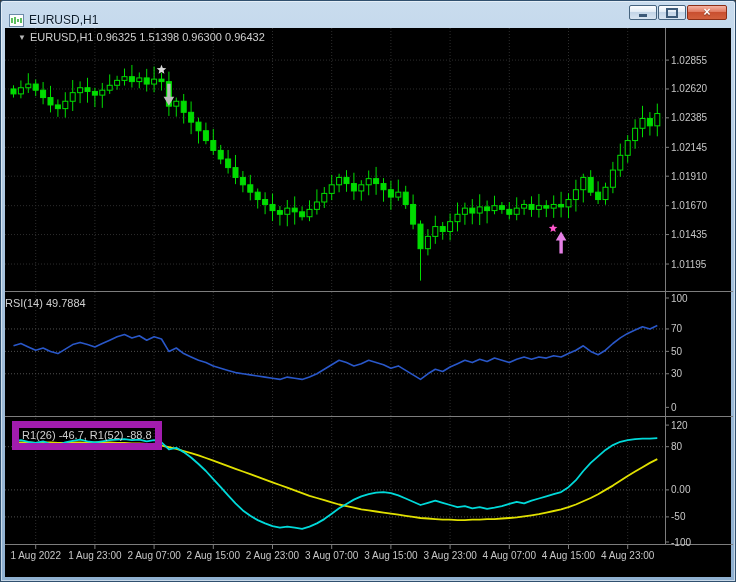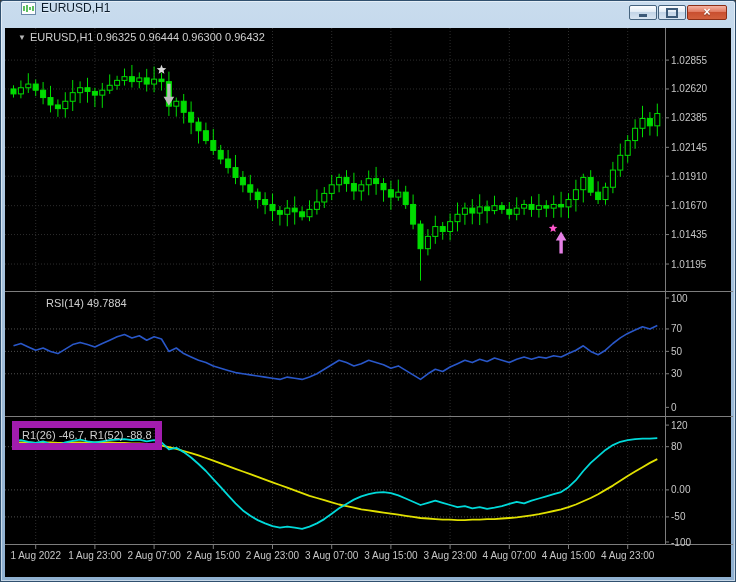--- a/index.html
+++ b/index.html
@@ -1,37 +1,37 @@
 <!DOCTYPE html>
 <html><head>
 <meta charset="utf-8">
 <style>
   html,body{margin:0;padding:0;width:736px;height:582px;overflow:hidden;background:#3a3a3a;
             font-family:"Liberation Sans",sans-serif;}
   #win{position:absolute;inset:0;background:linear-gradient(180deg,#c9dcee 0%,#aac5df 40%,#8fb0d0 100%);
        border:1px solid #30506f;border-radius:3px 3px 0 0;box-sizing:border-box;
        box-shadow:inset 0 0 0 1px rgba(255,255,255,.5);}
-  .titlebar{position:absolute;top:0;left:0;right:0;height:37px;display:flex;
-            padding:0 20px;box-sizing:border-box;}
+  .titlebar{position:absolute;top:0;left:0;right:0;height:37px;display:flex;align-items:center;
+            padding:0 8px;box-sizing:border-box;}
   .win-icon{width:15px;height:13px;margin-right:5px;flex:none;display:inline-block;}
   .title{font-size:12px;color:#0b1b2b;text-shadow:0 1px 1px rgba(255,255,255,.6);}
   .controls{position:absolute;top:4px;right:8px;display:flex;}
   .btn{height:15px;margin-left:1px;border:1px solid #46647f;border-radius:2px;padding:0;
        display:flex;align-items:center;justify-content:center;cursor:pointer;box-sizing:border-box;}
   .btn.min,.btn.max{width:28px;background:linear-gradient(180deg,#fdfeff,#e2ecf5 45%,#c3d5e7 50%,#d8e5f1);}
   .btn.close{width:40px;background:linear-gradient(180deg,#f5b2a2,#e07a60 45%,#c94f30 50%,#d2603d);border-color:#8c2e16;}
   .glyph-min{width:8px;height:3px;background:#3c5a78;margin-top:6px;}
   .glyph-max{width:8px;height:6px;border:2px solid #3c5a78;margin-top:1px;}
   .glyph-close{color:#fff;font-size:12px;font-weight:bold;line-height:13px;text-shadow:0 1px 1px rgba(0,0,0,.4);}
   #client{position:absolute;left:4px;right:4px;top:27px;bottom:4px;background:#000;}
   #chart{position:absolute;left:0;top:0;}
   .overlay{position:absolute;color:#cfcfcf;font-size:11px;white-space:nowrap;}
   .sym{top:3px;left:13px;}
   .sym .dd{font-size:8px;color:#b5b5b5;margin-right:4px;vertical-align:1px;}
-  .rsi-label{top:269px;left:8px;padding-left:33px;}
+  .rsi-label{top:269px;left:0;}
   .osc-label{top:393px;left:7px;border:7px solid #a21caf;padding:0 3px;line-height:15px;}
 </style>
 </head>
 <body>
 
 <div id="win">
   <div class="titlebar">
     <span class="win-icon">
       <svg width="15" height="13" viewBox="0 0 15 13">
         <rect x="0.5" y="0.5" width="14" height="12" fill="#fdfdfd" stroke="#6b8aa8"></rect>
@@ -337,18 +337,18 @@
           <text x="267.5" y="531" fill="#c6c6c6" font-size="10" font-family="Liberation Sans, sans-serif" text-anchor="middle">2 Aug 23:00</text>
           <text x="326.7" y="531" fill="#c6c6c6" font-size="10" font-family="Liberation Sans, sans-serif" text-anchor="middle">3 Aug 07:00</text>
           <text x="385.90000000000003" y="531" fill="#c6c6c6" font-size="10" font-family="Liberation Sans, sans-serif" text-anchor="middle">3 Aug 15:00</text>
           <text x="445.1" y="531" fill="#c6c6c6" font-size="10" font-family="Liberation Sans, sans-serif" text-anchor="middle">3 Aug 23:00</text>
           <text x="504.3" y="531" fill="#c6c6c6" font-size="10" font-family="Liberation Sans, sans-serif" text-anchor="middle">4 Aug 07:00</text>
           <text x="563.5" y="531" fill="#c6c6c6" font-size="10" font-family="Liberation Sans, sans-serif" text-anchor="middle">4 Aug 15:00</text>
           <text x="622.7" y="531" fill="#c6c6c6" font-size="10" font-family="Liberation Sans, sans-serif" text-anchor="middle">4 Aug 23:00</text>
         </g>
       </svg>
     <div class="overlay sym">
-      <span class="dd">▼</span><span>EURUSD,H1 0.96325 0.96444 0.96300 0.96432</span>
+      <span class="dd">▼</span><span>EURUSD,H1 0.96325 1.51398 0.96300 0.96432</span>
     </div>
     <div class="overlay rsi-label">RSI(14) 49.7884</div>
     <div class="overlay osc-label">R1(26) -46.7, R1(52) -88.8</div>
   </div>
 </div>
 
 </body></html>

